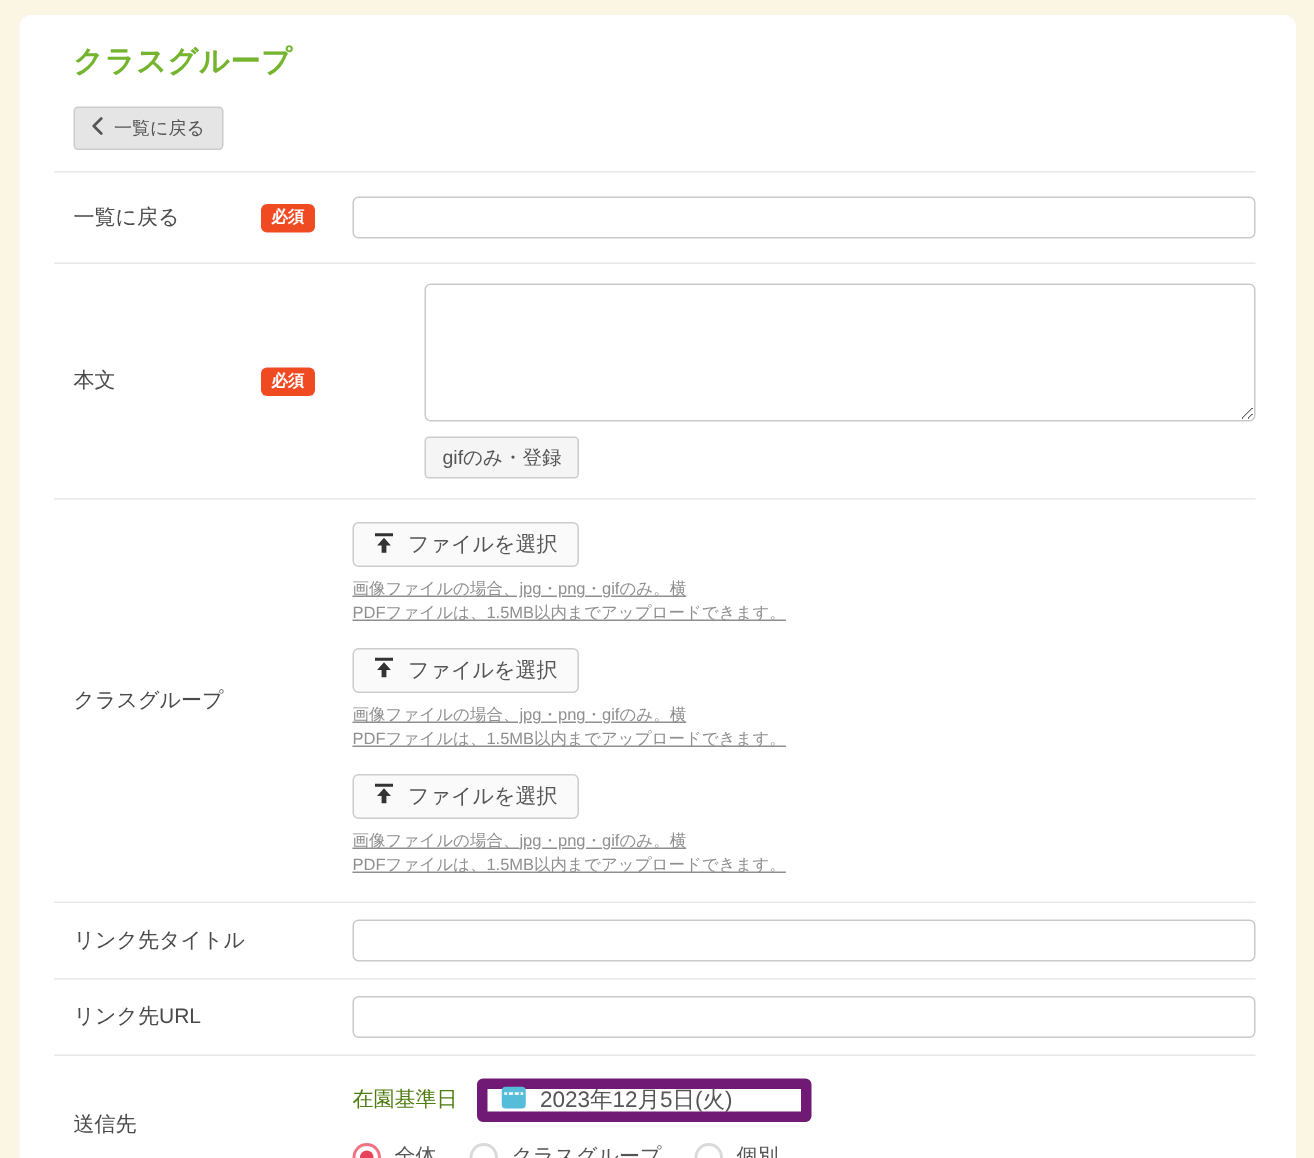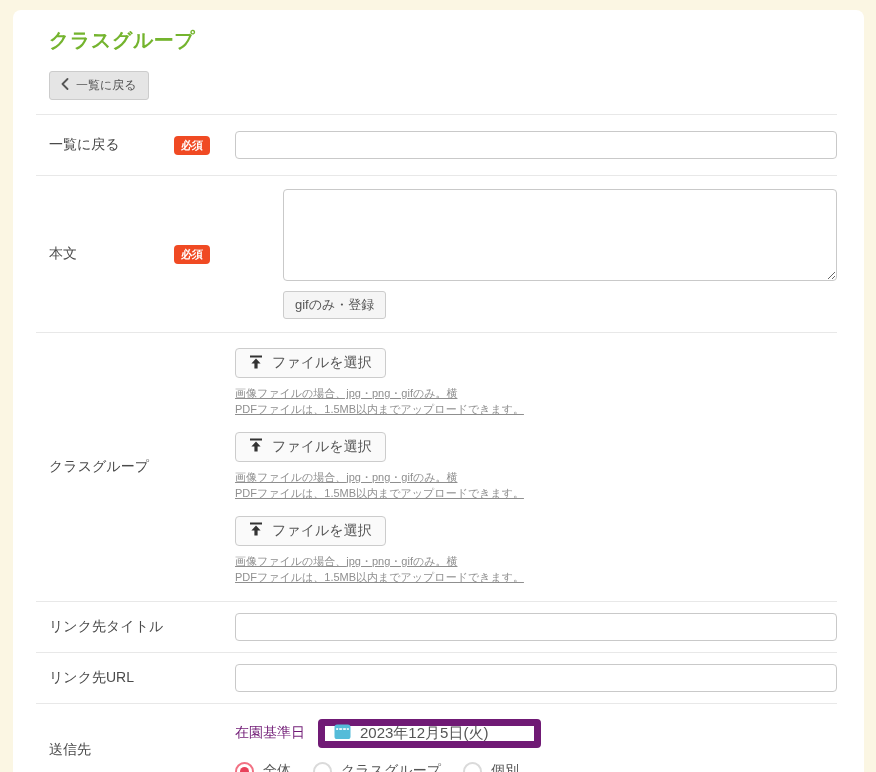--- a/index.html
+++ b/index.html
@@ -69,21 +69,21 @@
     padding:5px 13px; font-size:14px; color:#555; cursor:pointer;
     font-family:inherit;
   }
   .file-note { margin-top:8px; font-size:11px; color:#8f8f8f; line-height:1.45; }
   .file-note span { display:block;text-decoration:underline; }
   
   .row-slim { padding-top:11px; padding-bottom:11px; }
   
   .row-dest { padding-top:15px; padding-bottom:15px; }
   .date-line { display:flex; align-items:center; }
-  .date-label { font-size:14px; color:#701a75; margin-right:13px; }
+  .date-label { font-size:14px; color:#4d7c0f; margin-right:13px; }
   .date-input {
     width:223px; height:29px; border:7px solid #701a75; border-radius:4px;
     display:flex; align-items:center; gap:9px; padding:0 9px;
     font-size:15px; color:#555; background:#fff; cursor:pointer;
   }
   .radio-line { display:flex; align-items:center; margin-top:14px; }
   .radio-group { display:flex; align-items:center; margin-right:22px; cursor:pointer; }
   .radio-circle {
     width:19px; height:19px; border-radius:50%;
     border:2px solid #dadada; background:#fff; position:relative;

